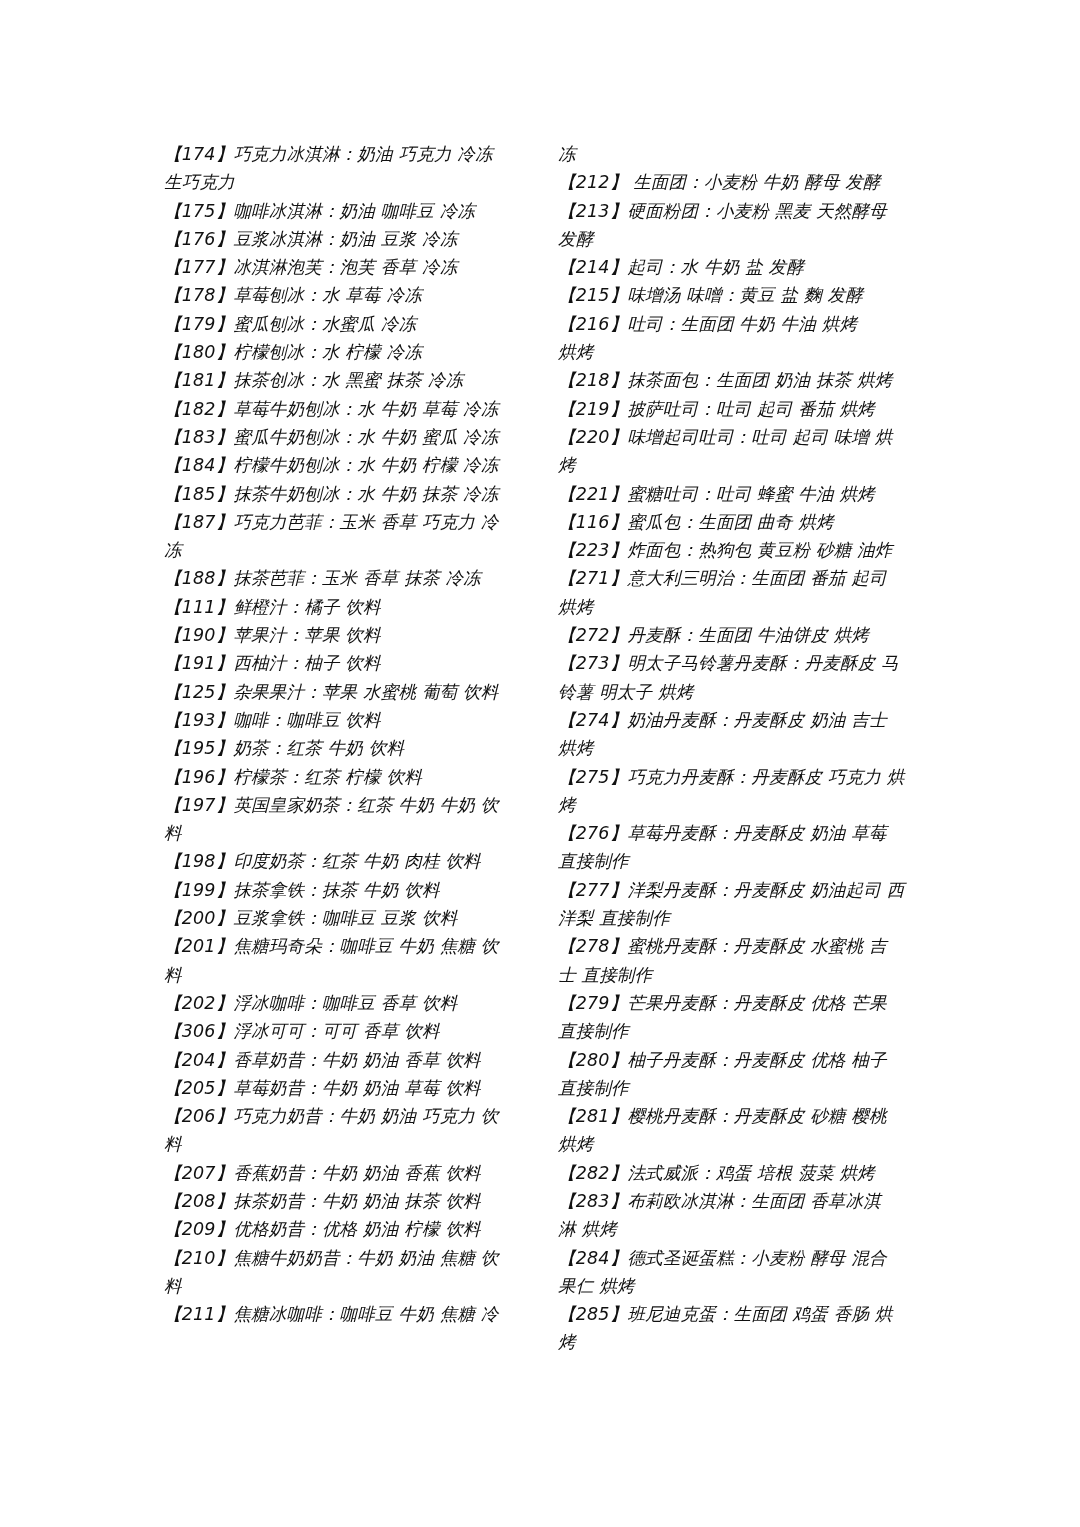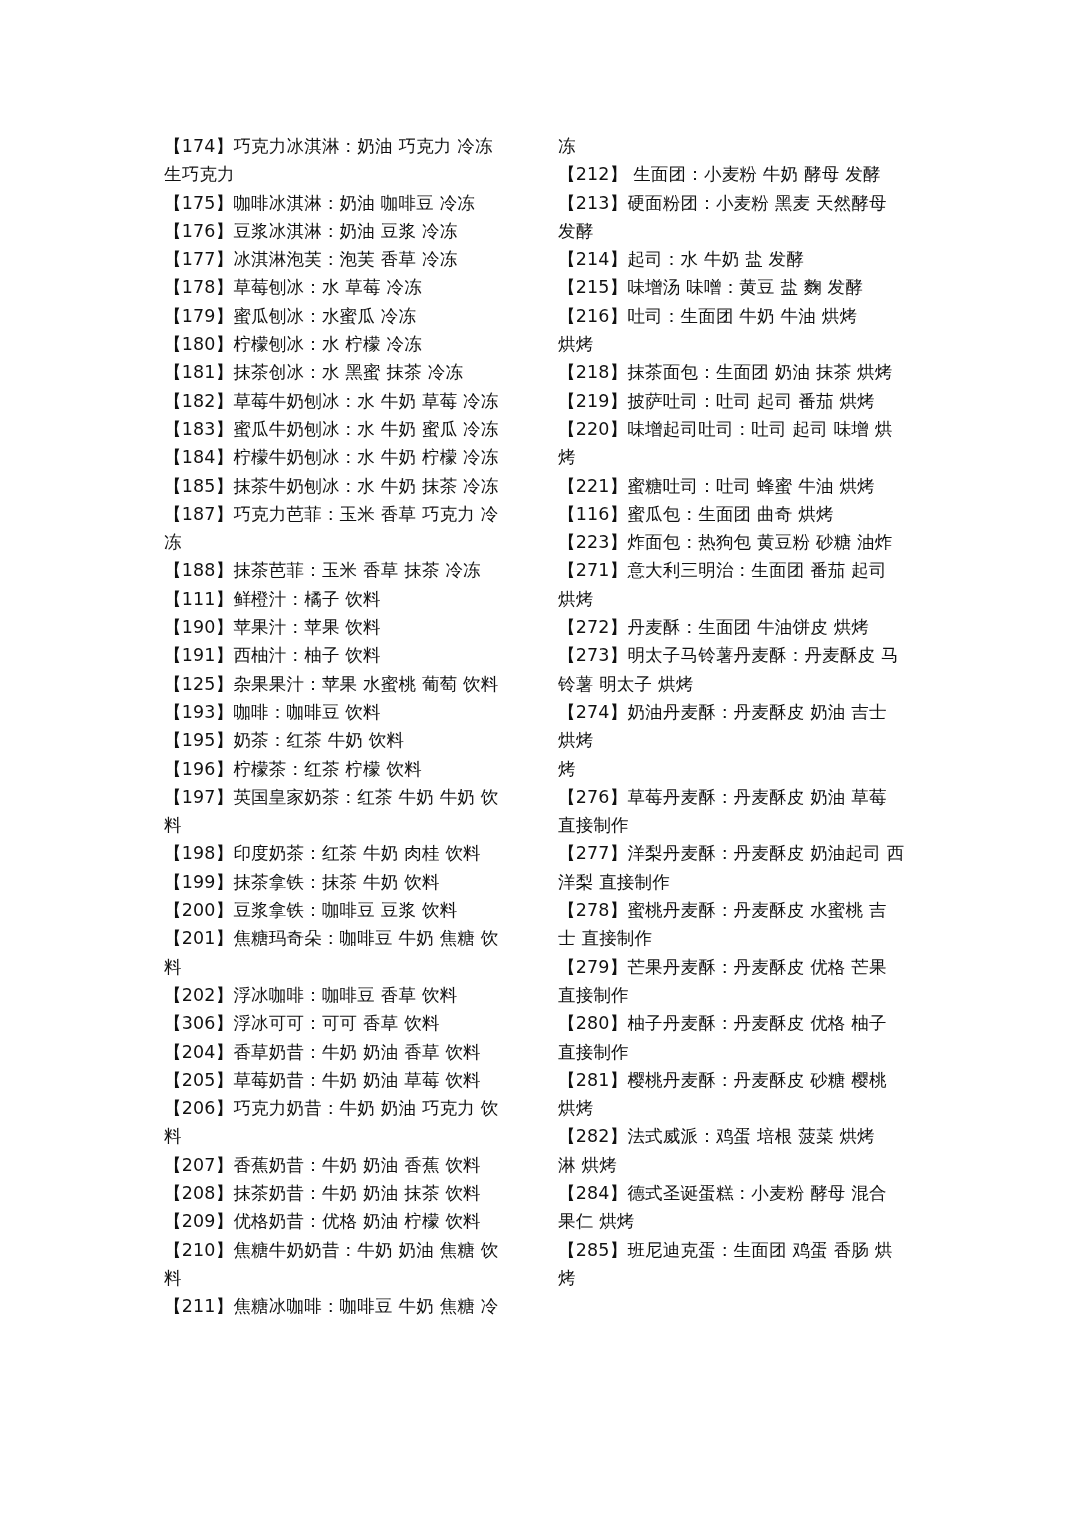--- a/index.html
+++ b/index.html
@@ -1,18 +1,18 @@
 <!DOCTYPE html>
 <html><head>
   <meta charset="utf-8">
   <style>
     html, body { margin: 0; padding: 0; background: #ffffff; }
     body { width: 1080px; height: 1527px; position: relative; overflow: hidden;
       font-family: "DejaVu Sans", "Liberation Sans", sans-serif; color: #111111; }
-    .col { position: absolute; top: 132px; }
+    .col { position: absolute; top: 140px; font-style: italic; }
     .col-left { left: 164px; width: 370px; }
     .col-right { left: 558px; width: 370px; }
     .line { height: 28.3px; line-height: 28.3px; font-size: 17.5px; white-space: nowrap; letter-spacing: 0.2px; }
   </style>
 </head>
 <body>
 
 <div class="col col-left" id="left">
     <div class="line">【174】巧克力冰淇淋：奶油 巧克力 冷冻</div>
     <div class="line">生巧克力</div>
@@ -73,32 +73,34 @@
     <div class="line">【221】蜜糖吐司：吐司 蜂蜜 牛油 烘烤</div>
     <div class="line">【116】蜜瓜包：生面团 曲奇 烘烤</div>
     <div class="line">【223】炸面包：热狗包 黄豆粉 砂糖 油炸</div>
     <div class="line">【271】意大利三明治：生面团 番茄 起司</div>
     <div class="line">烘烤</div>
     <div class="line">【272】丹麦酥：生面团 牛油饼皮 烘烤</div>
     <div class="line">【273】明太子马铃薯丹麦酥：丹麦酥皮 马</div>
     <div class="line">铃薯 明太子 烘烤</div>
     <div class="line">【274】奶油丹麦酥：丹麦酥皮 奶油 吉士</div>
     <div class="line">烘烤</div>
+    <div class="line">【275】巧克力丹麦酥：丹麦酥皮 巧克力 烘</div>
     <div class="line">烤</div>
     <div class="line">【276】草莓丹麦酥：丹麦酥皮 奶油 草莓</div>
     <div class="line">直接制作</div>
     <div class="line">【277】洋梨丹麦酥：丹麦酥皮 奶油起司 西</div>
     <div class="line">洋梨 直接制作</div>
     <div class="line">【278】蜜桃丹麦酥：丹麦酥皮 水蜜桃 吉</div>
     <div class="line">士 直接制作</div>
     <div class="line">【279】芒果丹麦酥：丹麦酥皮 优格 芒果</div>
     <div class="line">直接制作</div>
     <div class="line">【280】柚子丹麦酥：丹麦酥皮 优格 柚子</div>
     <div class="line">直接制作</div>
     <div class="line">【281】樱桃丹麦酥：丹麦酥皮 砂糖 樱桃</div>
     <div class="line">烘烤</div>
     <div class="line">【282】法式威派：鸡蛋 培根 菠菜 烘烤</div>
+    <div class="line">【283】布莉欧冰淇淋：生面团 香草冰淇</div>
     <div class="line">淋 烘烤</div>
     <div class="line">【284】德式圣诞蛋糕：小麦粉 酵母 混合</div>
     <div class="line">果仁 烘烤</div>
     <div class="line">【285】班尼迪克蛋：生面团 鸡蛋 香肠 烘</div>
     <div class="line">烤</div>
   </div>
 
 </body></html>

